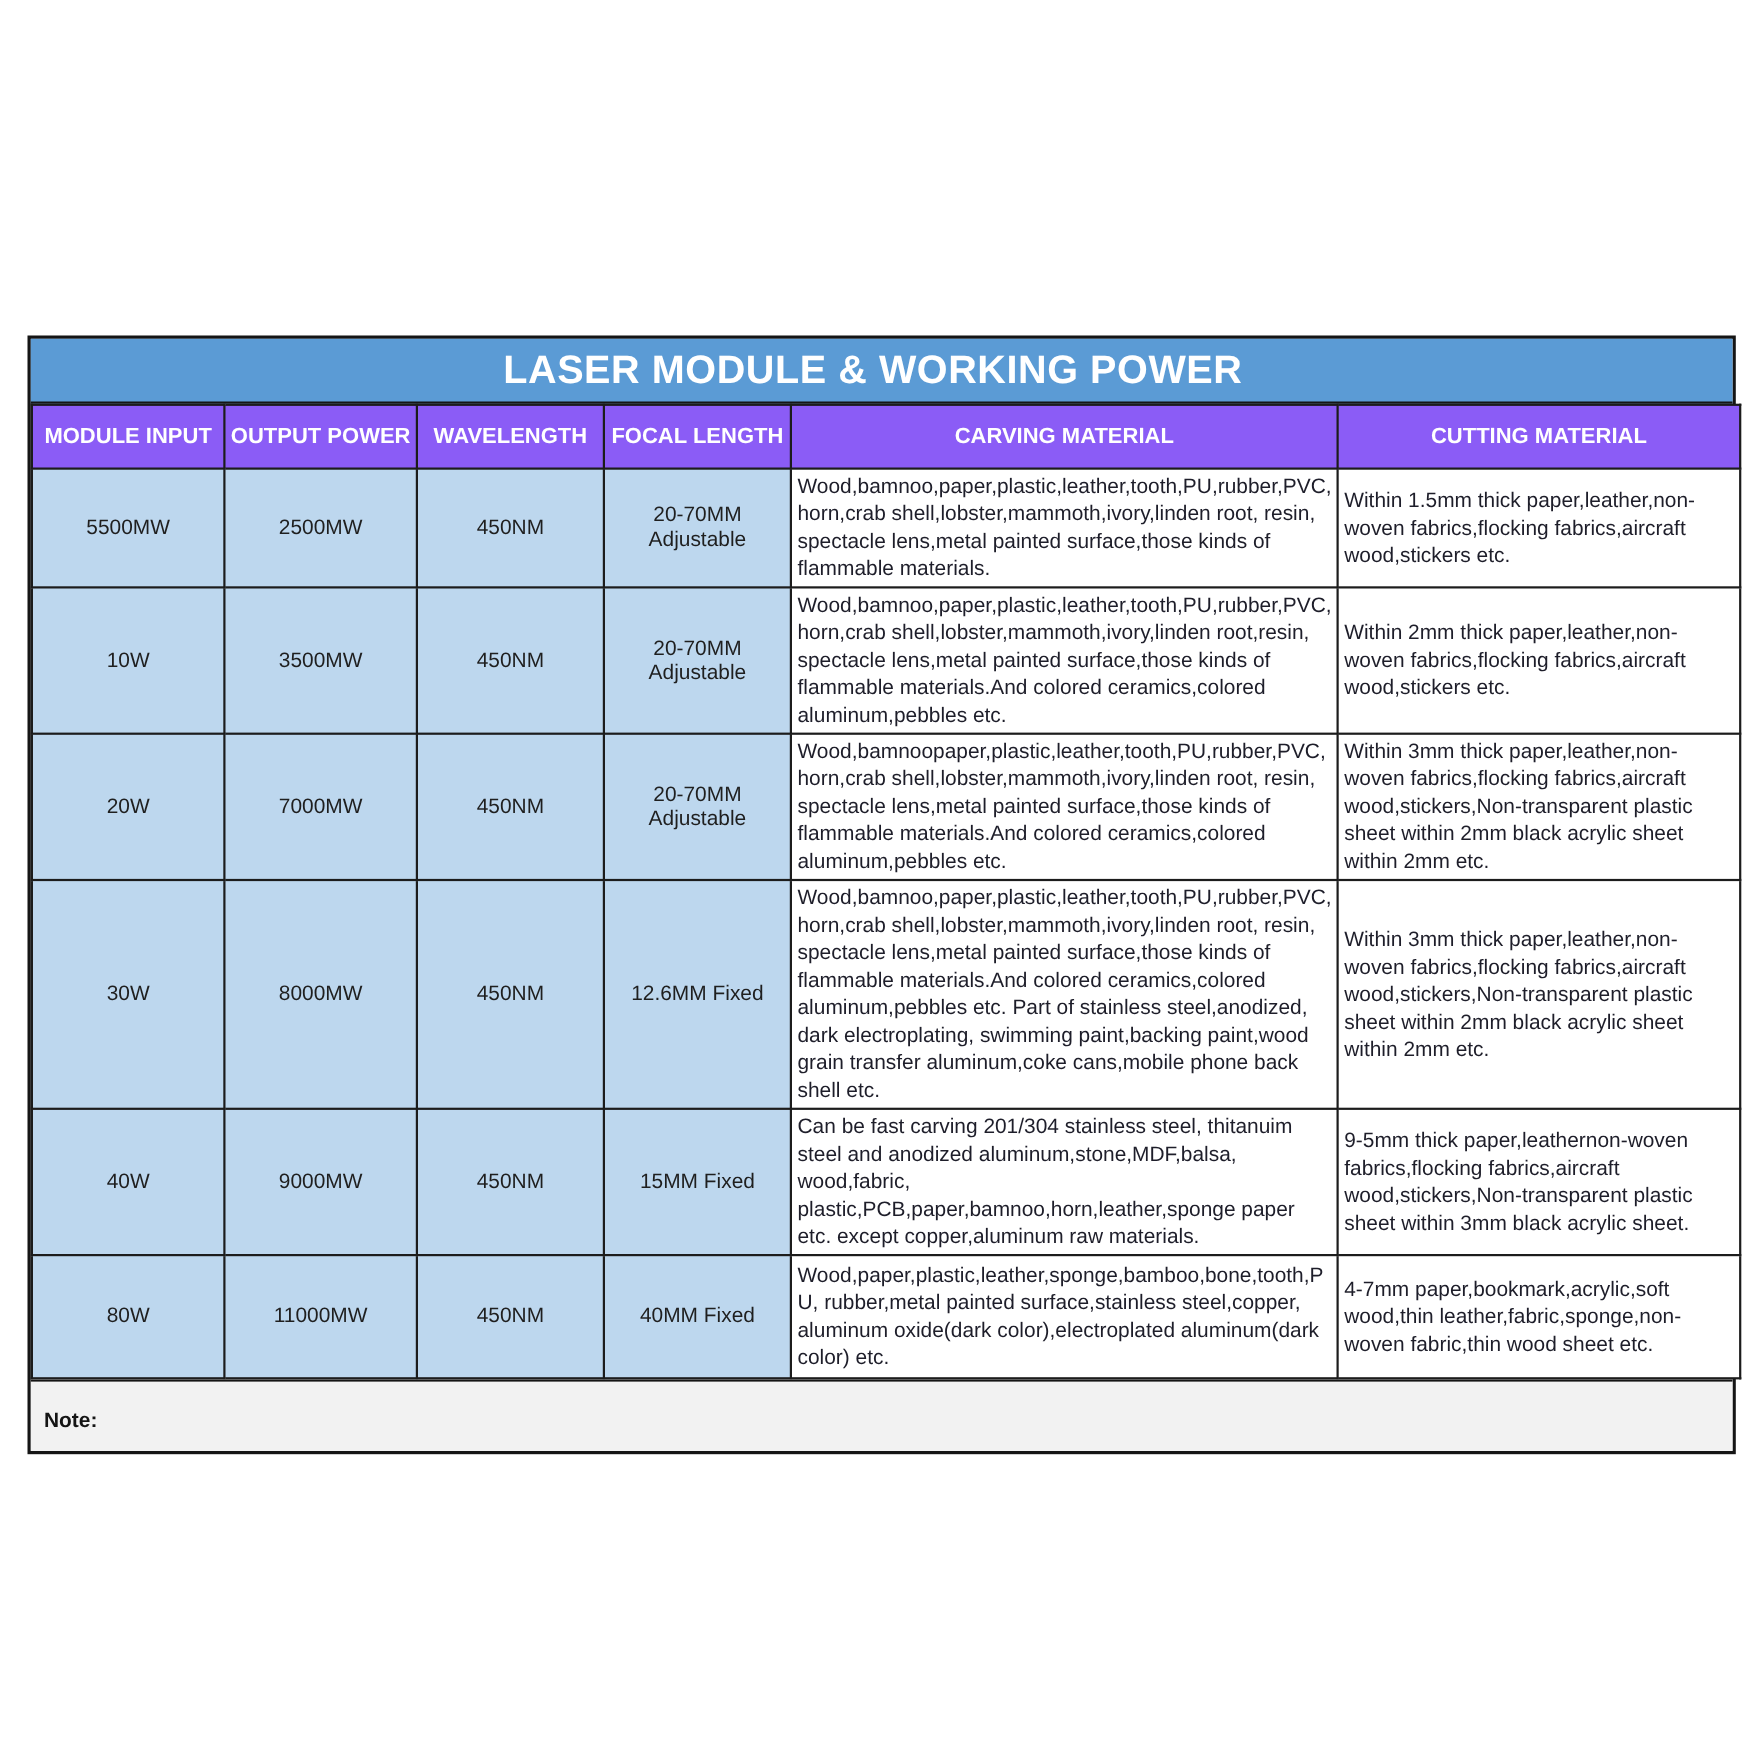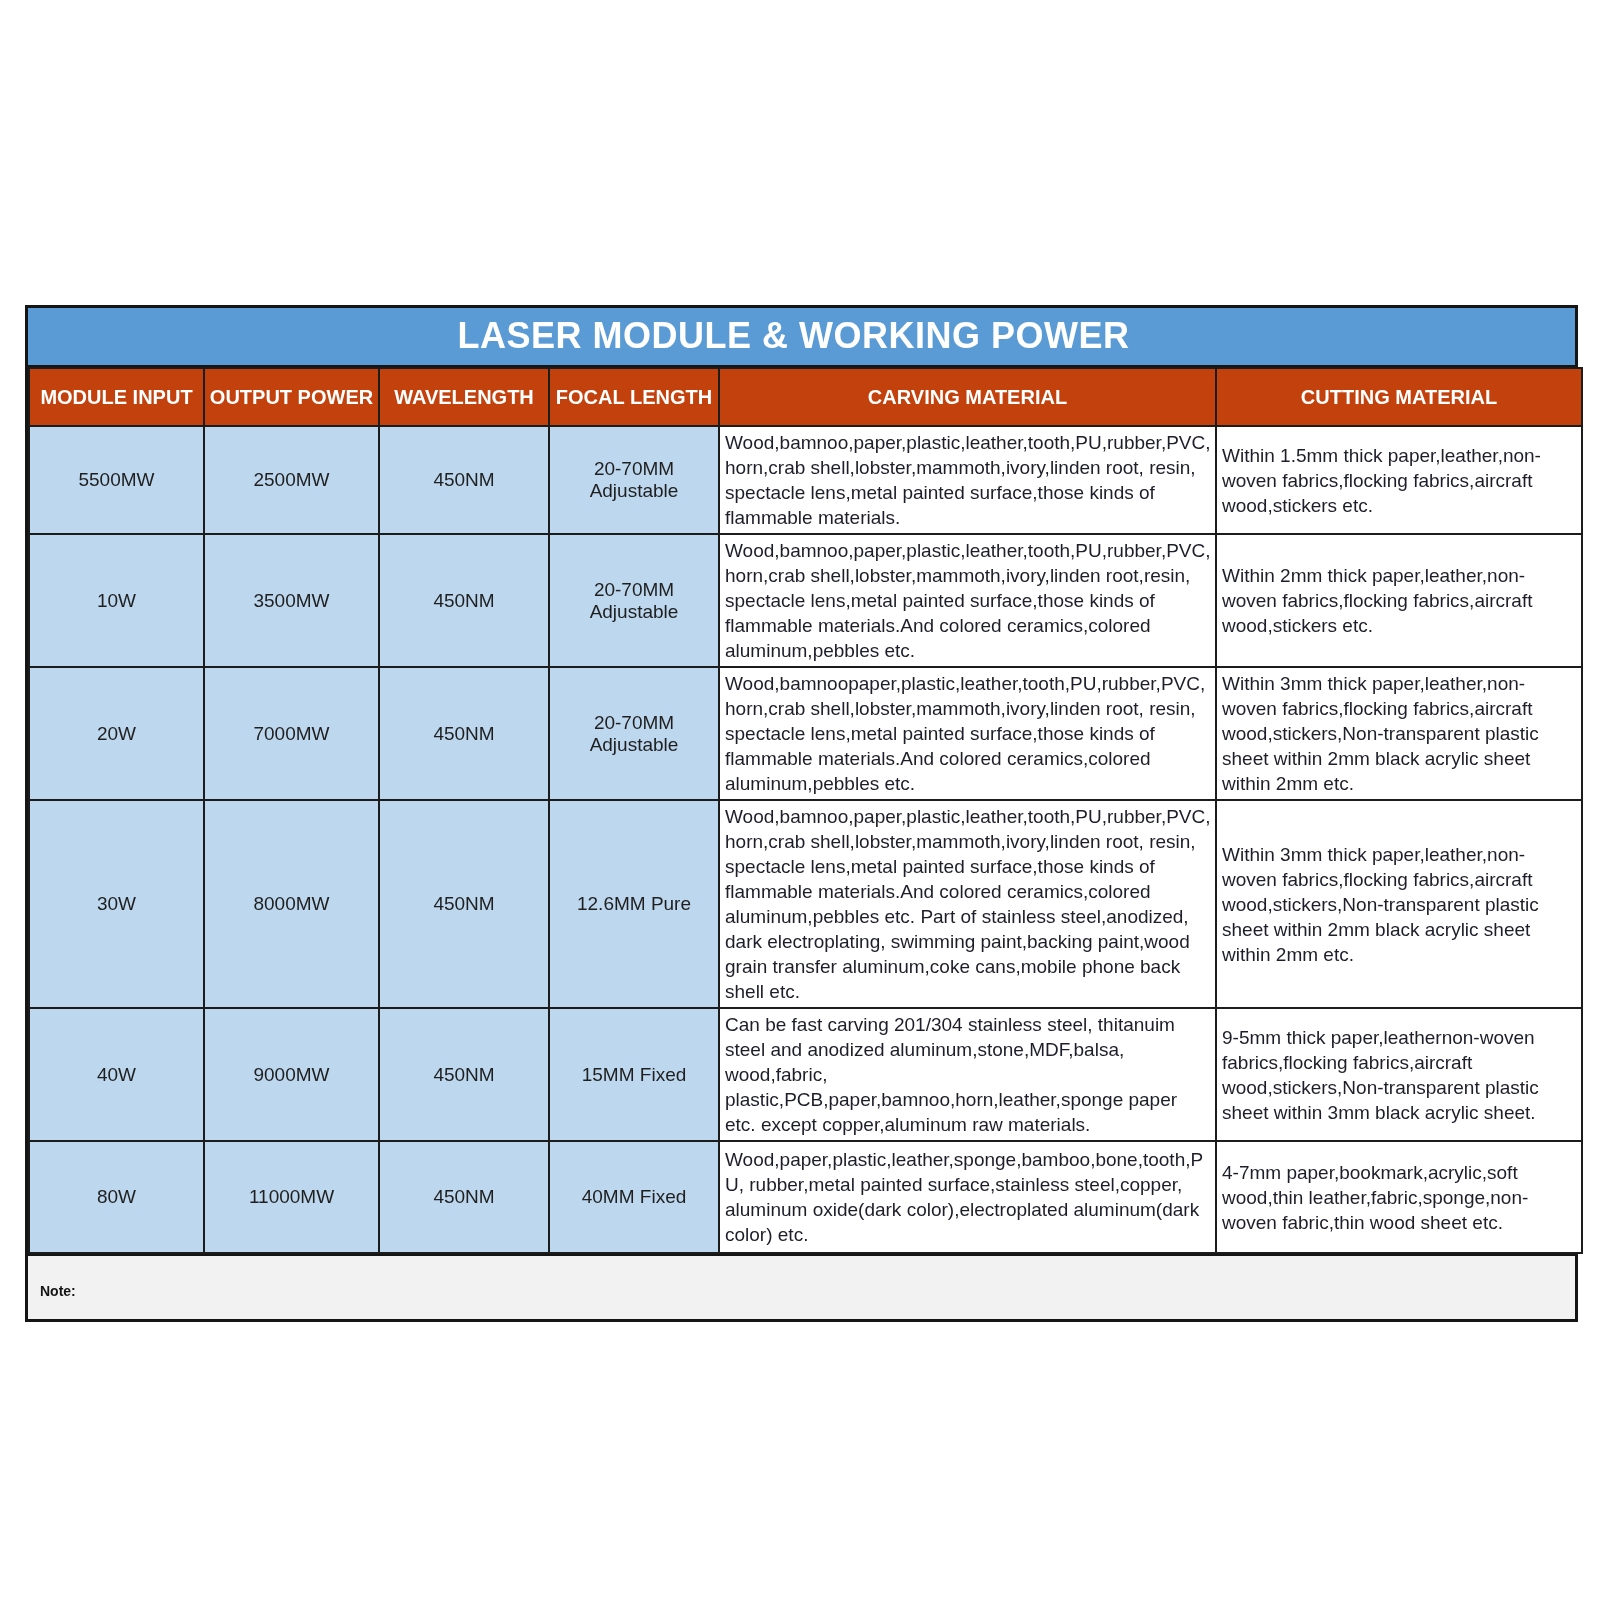--- a/index.html
+++ b/index.html
@@ -26,21 +26,21 @@
   }
   table.spec {
     width: 100%;
     border-collapse: collapse;
     table-layout: fixed;
   }
   table.spec th, table.spec td {
     border: 2px solid #1c1c1c;
   }
   table.spec th {
-    background: #c2410c;
+    background: #8b5cf6;
     color: #ffffff;
     font-size: 20px;
     font-weight: bold;
     height: 58px;
     text-align: center;
   }
   col.c-input  { width: 175px; }
   col.c-power  { width: 175px; }
   col.c-wave   { width: 170px; }
   col.c-focal  { width: 170px; }
@@ -66,21 +66,21 @@
   tbody tr:nth-child(1) { height: 103px; }
   tbody tr:nth-child(2) { height: 121px; }
   tbody tr:nth-child(3) { height: 125px; }
   tbody tr:nth-child(4) { height: 176px; }
   tbody tr:nth-child(5) { height: 108px; }
   tbody tr:nth-child(6) { height: 112px; }
   .note-area {
     background: #F2F2F2;
     border-top: 2px solid #151515;
     color: #151515;
-    font-size: 14px;
+    font-size: 19px;
     line-height: 27px;
     padding: 22px 10px 14px 12px;
   }
   .note-label { font-weight: bold; }
 </style>
 </head>
 <body>
 
 <div class="sheet">
   <div class="title-bar">LASER MODULE &amp; WORKING POWER</div>
@@ -125,21 +125,21 @@
           <td class="cell-spec">7000MW</td>
           <td class="cell-spec">450NM</td>
           <td class="cell-spec">20-70MM Adjustable</td>
           <td class="cell-text">Wood,bamnoopaper,plastic,leather,tooth,PU,rubber,PVC,horn,crab shell,lobster,mammoth,ivory,linden root, resin, spectacle lens,metal painted surface,those kinds of flammable materials.And colored ceramics,colored aluminum,pebbles etc.</td>
           <td class="cell-text">Within 3mm thick paper,leather,non-woven fabrics,flocking fabrics,aircraft wood,stickers,Non-transparent plastic sheet within 2mm black acrylic sheet within 2mm etc.</td>
         </tr>
         <tr>
           <td class="cell-spec">30W</td>
           <td class="cell-spec">8000MW</td>
           <td class="cell-spec">450NM</td>
-          <td class="cell-spec">12.6MM Pure</td>
+          <td class="cell-spec">12.6MM Fixed</td>
           <td class="cell-text">Wood,bamnoo,paper,plastic,leather,tooth,PU,rubber,PVC,horn,crab shell,lobster,mammoth,ivory,linden root, resin, spectacle lens,metal painted surface,those kinds of flammable materials.And colored ceramics,colored aluminum,pebbles etc. Part of stainless steel,anodized, dark electroplating, swimming paint,backing paint,wood grain transfer aluminum,coke cans,mobile phone back shell etc.</td>
           <td class="cell-text">Within 3mm thick paper,leather,non-woven fabrics,flocking fabrics,aircraft wood,stickers,Non-transparent plastic sheet within 2mm black acrylic sheet within 2mm etc.</td>
         </tr>
         <tr>
           <td class="cell-spec">40W</td>
           <td class="cell-spec">9000MW</td>
           <td class="cell-spec">450NM</td>
           <td class="cell-spec">15MM Fixed</td>
           <td class="cell-text">Can be fast carving 201/304 stainless steel, thitanuim steel and anodized aluminum,stone,MDF,balsa, wood,fabric, plastic,PCB,paper,bamnoo,horn,leather,sponge paper etc. except copper,aluminum raw materials.</td>
           <td class="cell-text">9-5mm thick paper,leathernon-woven fabrics,flocking fabrics,aircraft wood,stickers,Non-transparent plastic sheet within 3mm black acrylic sheet.</td>

